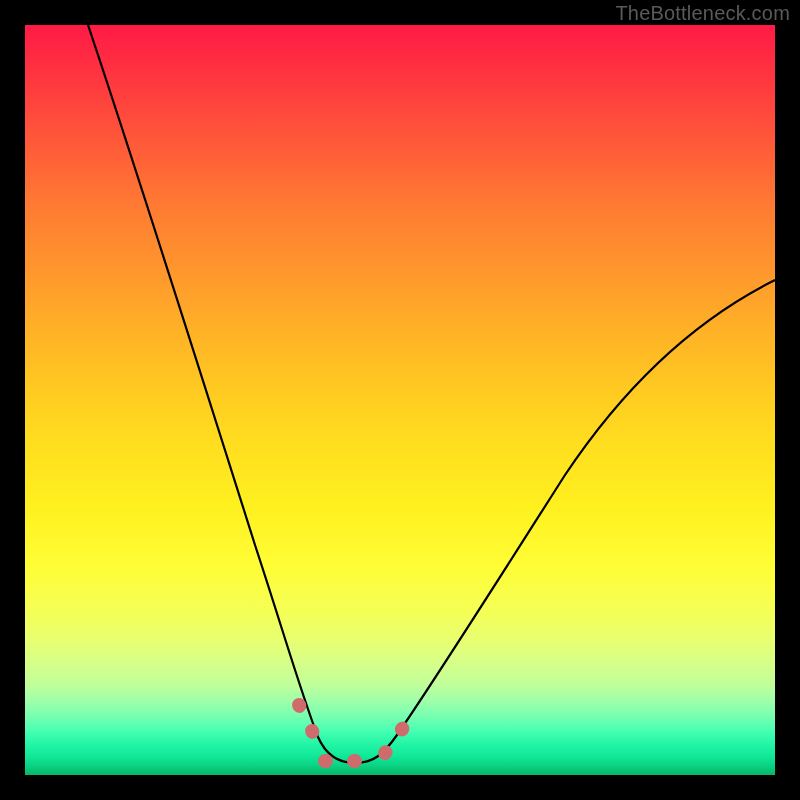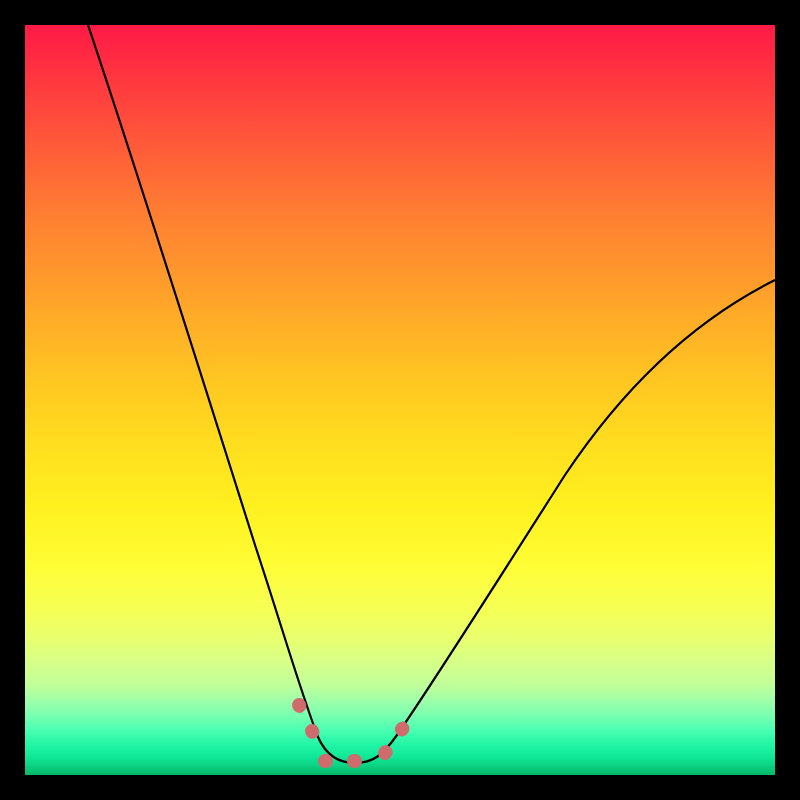--- a/index.html
+++ b/index.html
@@ -69,20 +69,21 @@
     font-size: 20px;
     letter-spacing: 0.2px;
     user-select: none;
   }
 </style>
 </head>
 <body>
 
 <div class="frame">
 
+  <div class="watermark">TheBottleneck.com</div>
 
   <div class="plot">
     <div class="gradient"></div>
 
     <svg class="curves" viewBox="0 0 750 750" preserveAspectRatio="none">
 
       <path fill="none" stroke="#000" stroke-width="2.2" d="M 63 0
                C 110 140, 170 330, 230 520
                C 258 605, 275 665, 293 712
                C 300 728, 312 738, 330 738

